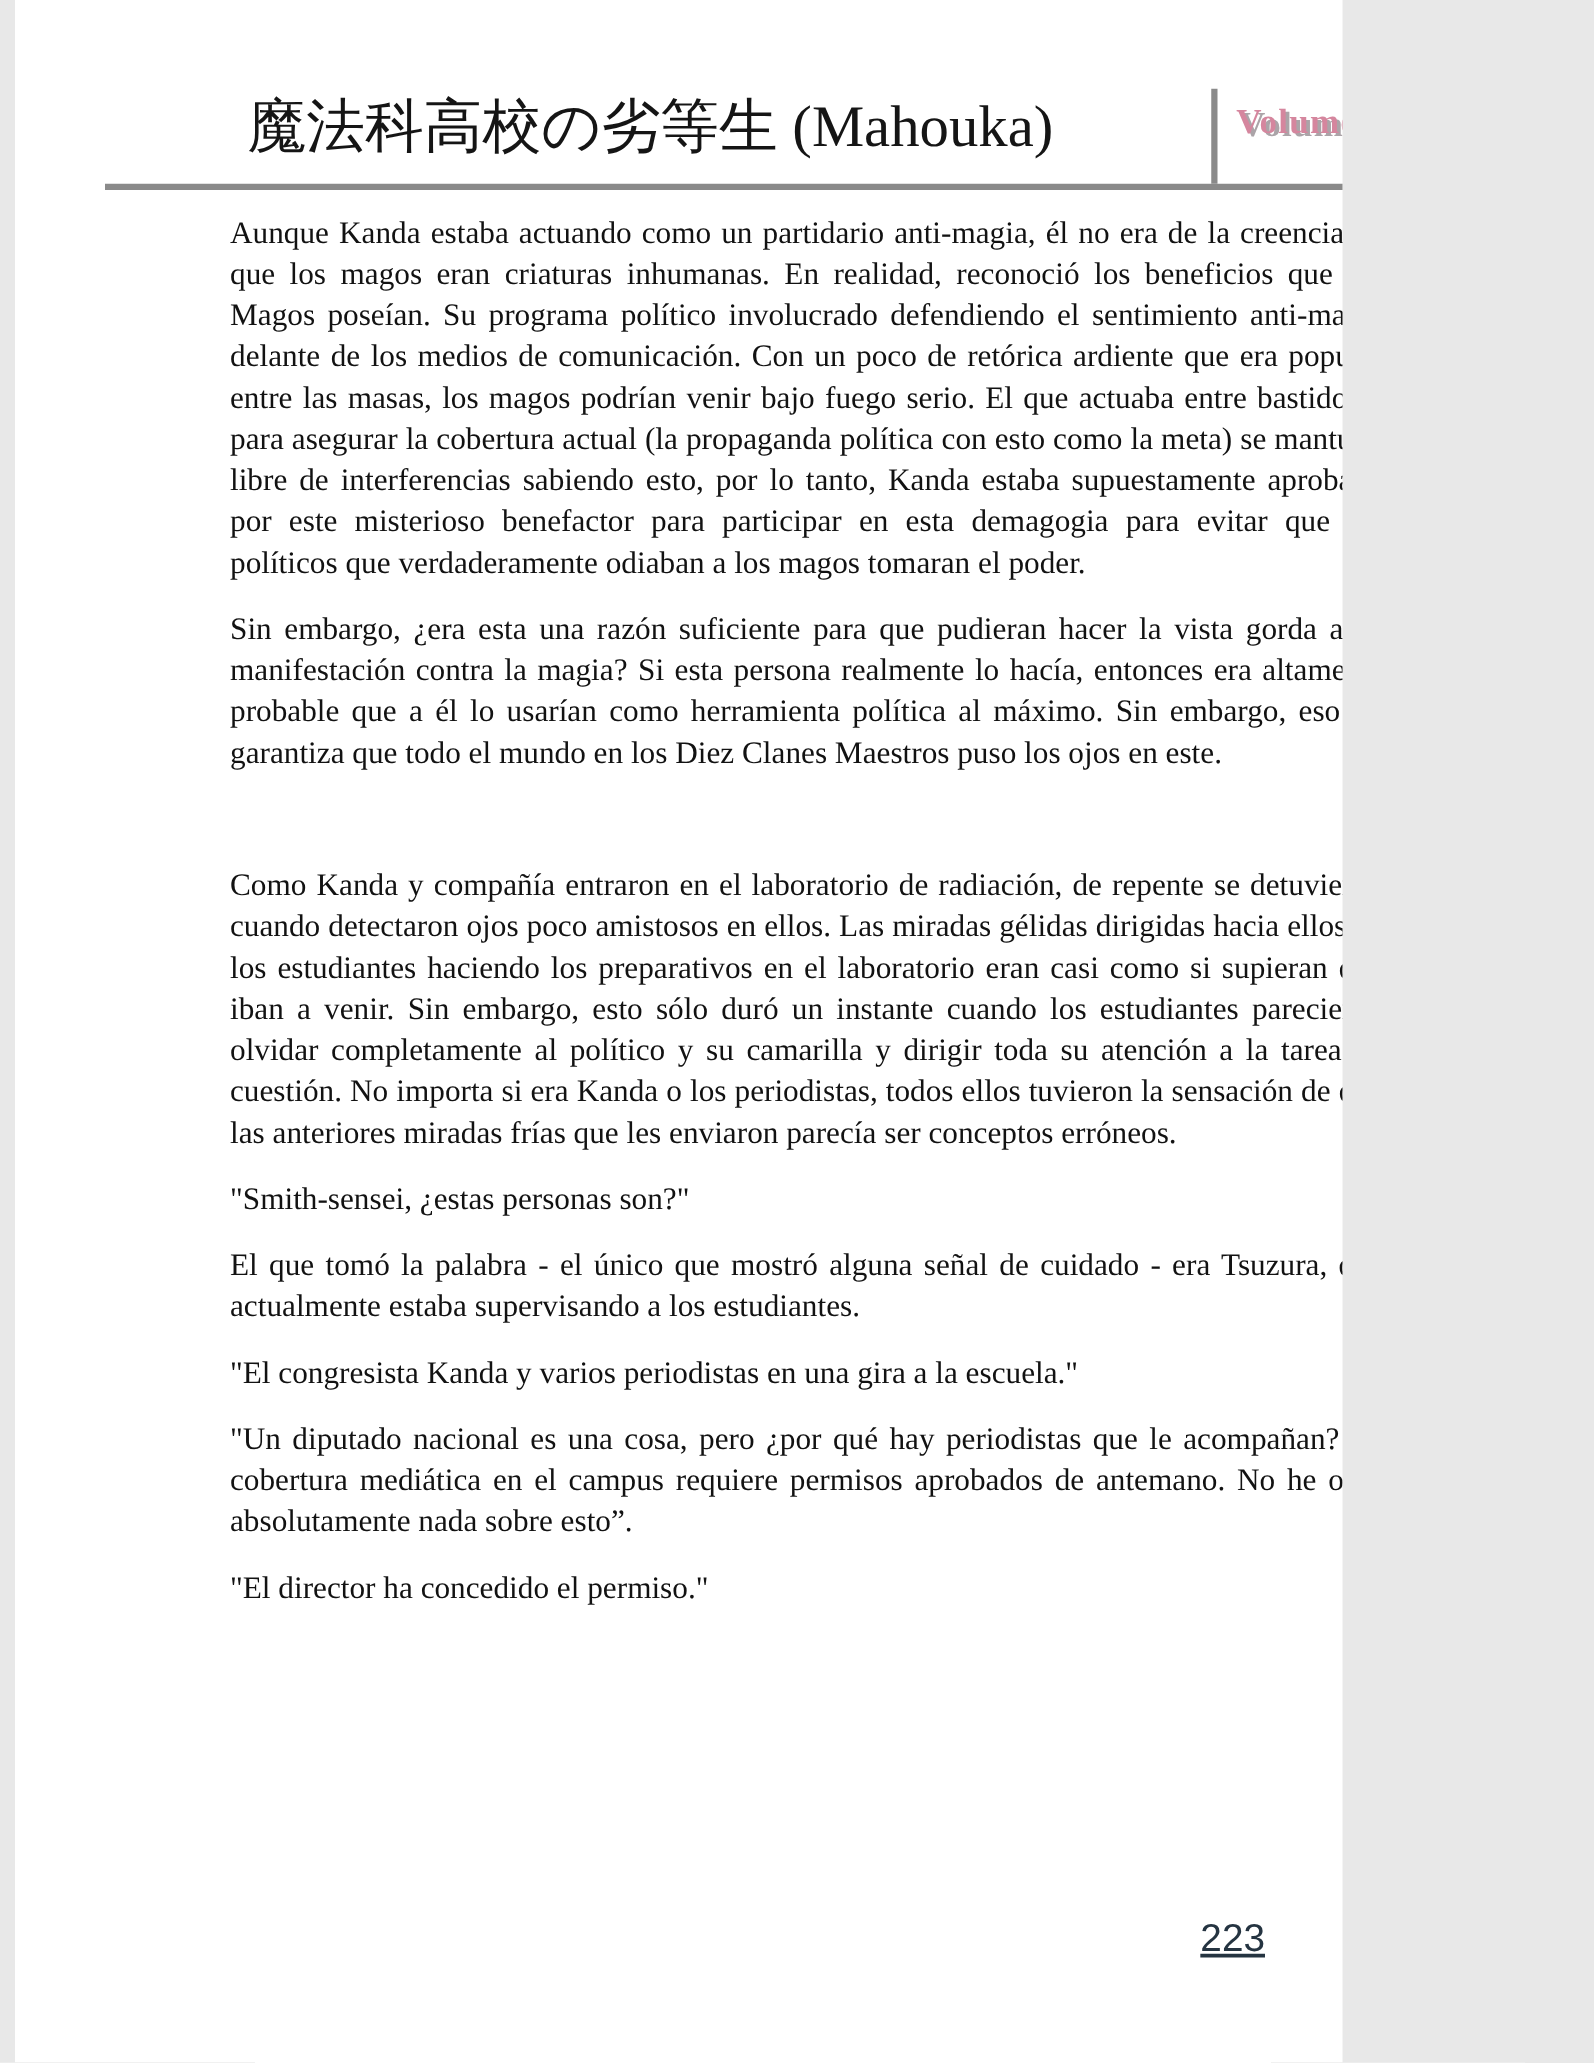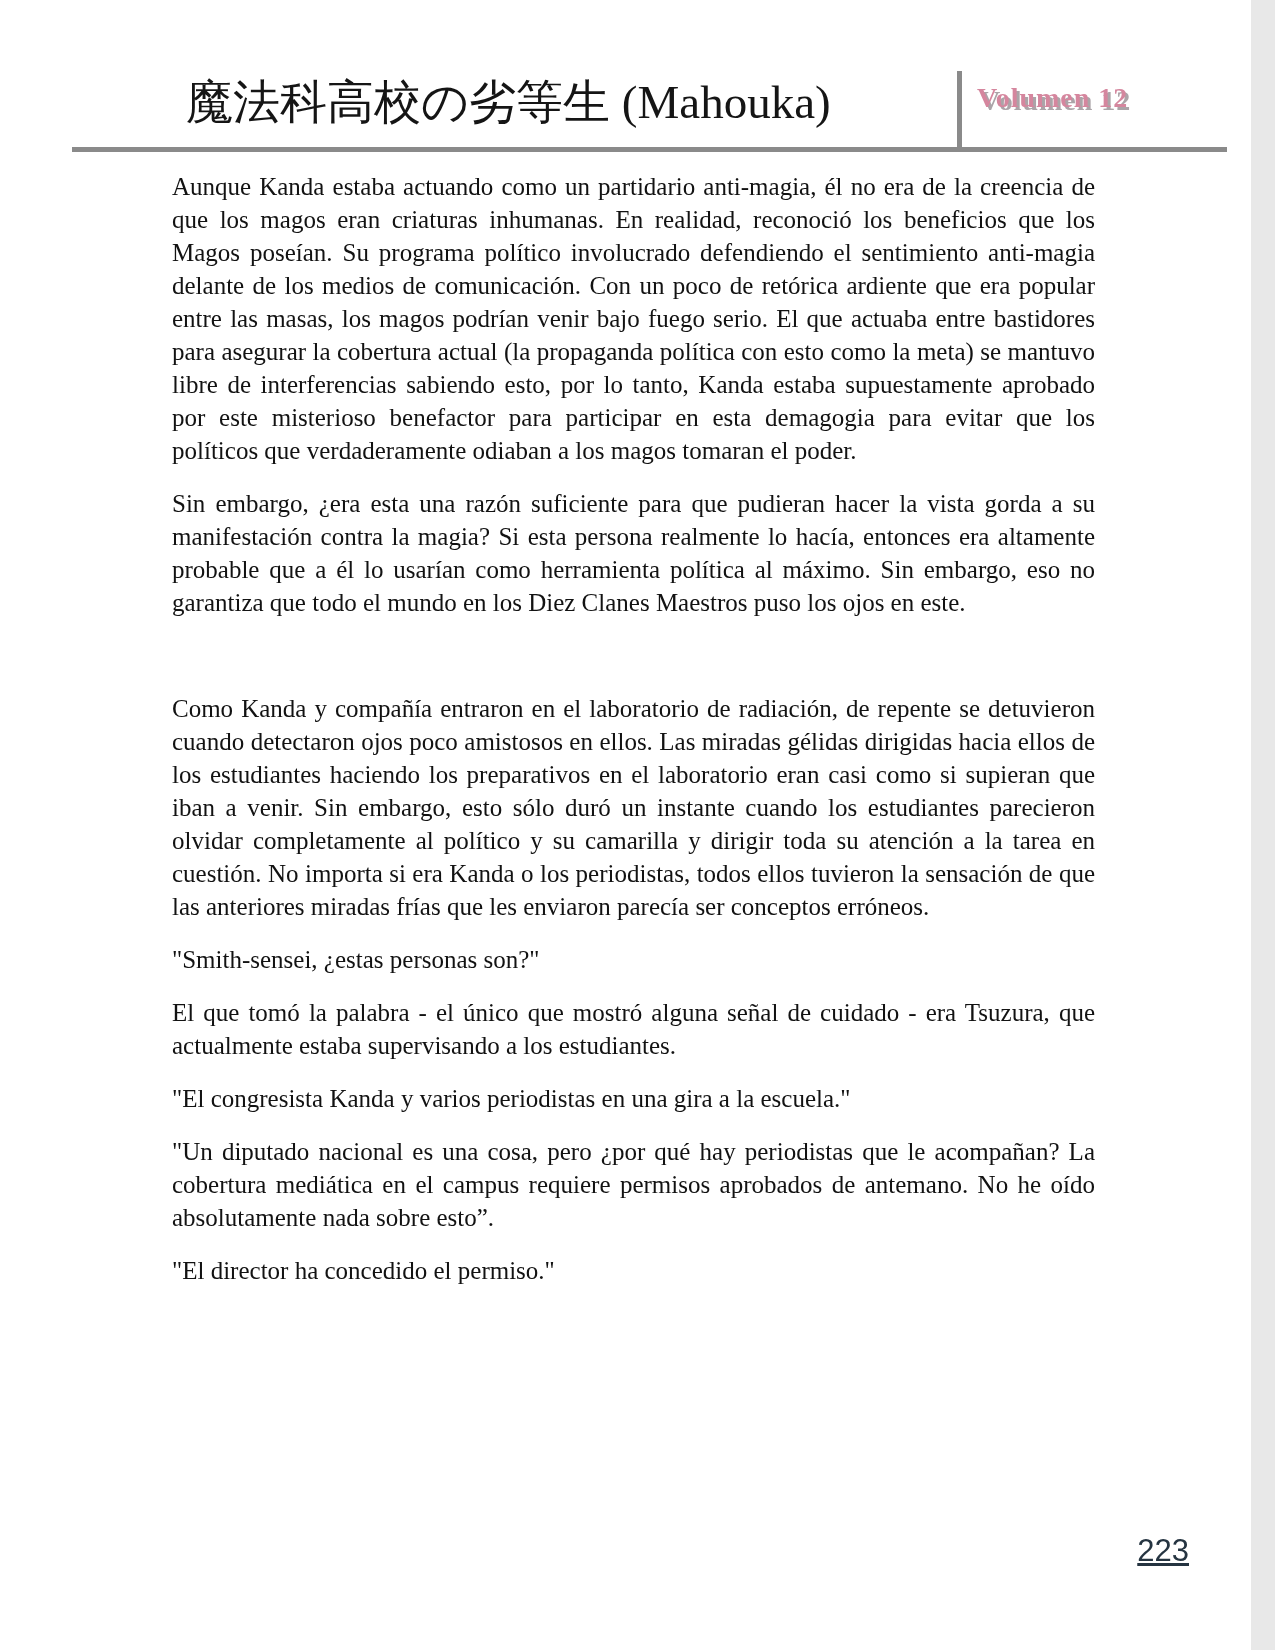--- a/index.html
+++ b/index.html
@@ -1,23 +1,24 @@
 <!DOCTYPE html>
 <html><head>
 <meta charset="utf-8">
 <style>
   html, body { margin: 0; padding: 0; background: #e8e8e8; }
   .page {
     position: relative;
-    width: 1251px;
+    width: 1062px;
     height: 1650px;
     background: #ffffff;
     overflow: hidden;
     font-family: "Liberation Serif", serif;
     color: #121212;
+    margin-left: 12px;
   }
   
   .header-title {
     position: absolute;
     left: 186px;
     top: 74px;
     font-size: 47px;
     line-height: 1.2;
     white-space: nowrap;
     color: #151515;

